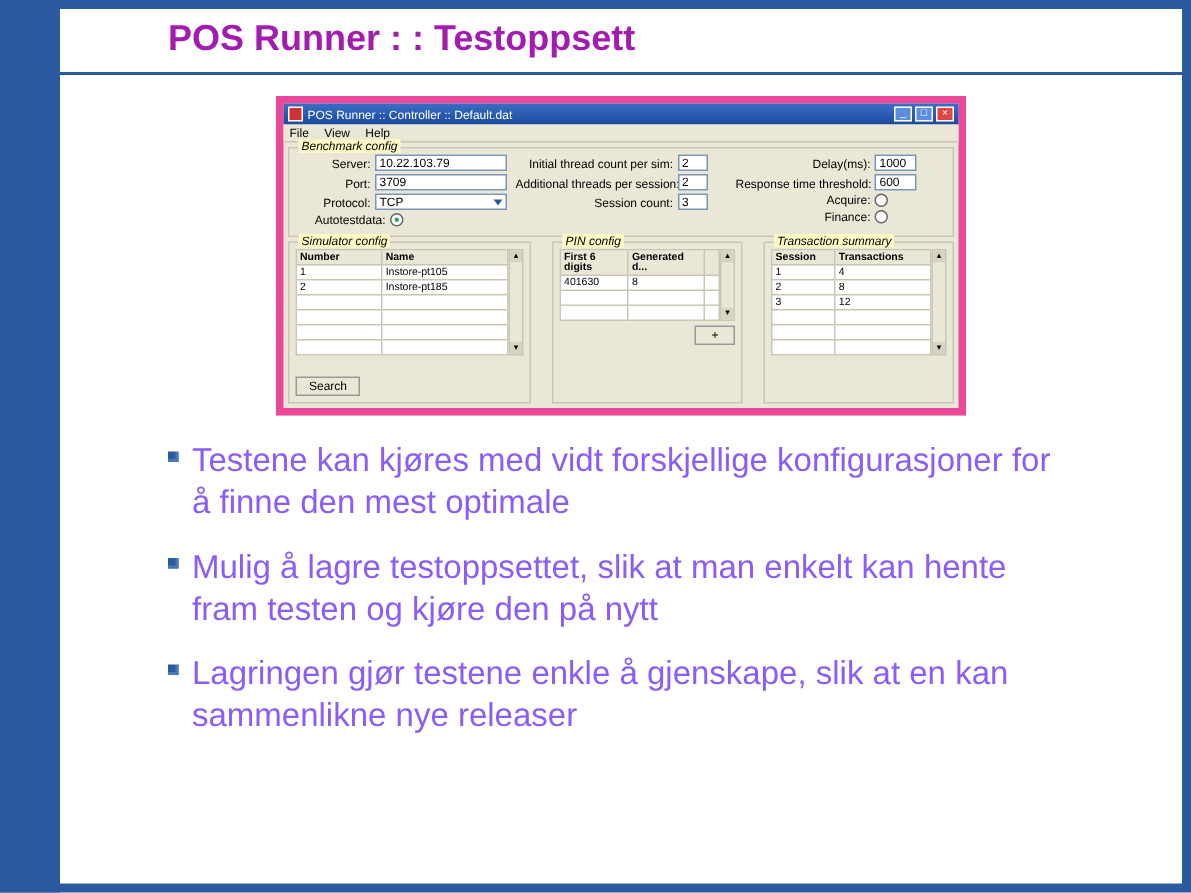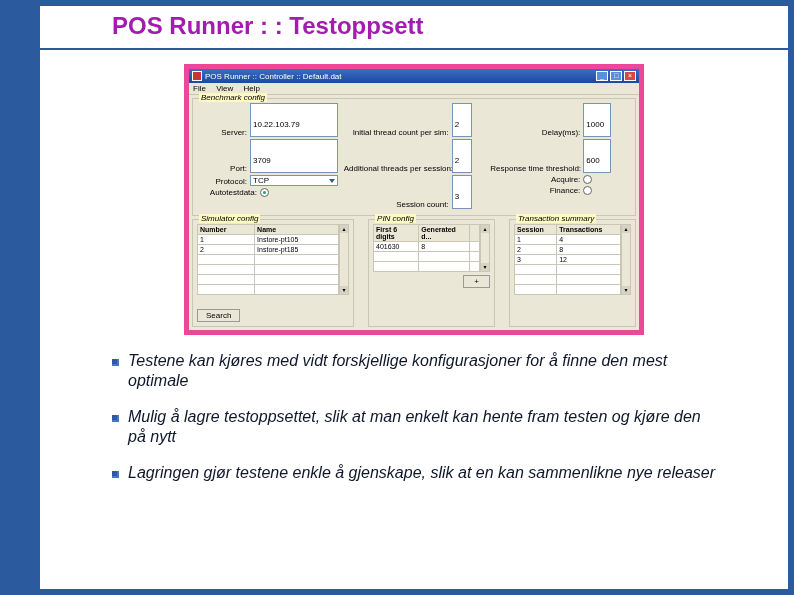--- a/index.html
+++ b/index.html
@@ -89,21 +89,21 @@
     font-size: 8px;
   }
   .bench-col { flex: 1; }
   .bench-row { display: flex; align-items: flex-end; margin-bottom: 2px; }
   .bench-row label { width: 50px; text-align: right; margin-right: 3px; white-space: nowrap; }
   .bench-row .inp {
     flex: 1;
     height: 11px;
     background: #fff;
     border: 1px solid #7a94b8;
-    padding: 16px 2px;
+    padding: 0 2px;
     line-height: 9px;
     font-size:8px;
   }
   .bench-row .sel {
     flex: 1;
     height: 11px;
     background: #fff;
     border: 1px solid #7a94b8;
     display: flex;
     align-items: center;
@@ -150,21 +150,21 @@
   .scrollbar .arr { height: 8px; background: #d6d3c3; text-align:center; font-size:6px; line-height:8px; }
   .btn {
     display: inline-block;
     background: #eae7d7;
     border: 1px solid #999;
     padding: 1px 8px;
     font-size: 8px;
   }
   .run-row { text-align: center; padding: 3px; }
   
-  .bullets { font-size: 16px; color: #0f172a; font-style: italic; }
+  .bullets { font-size: 22px; color: #8b5cf6; }
   .bullets li {
     list-style: none;
     position: relative;
     padding-left: 16px;
     margin-bottom: 16px;
     line-height: 1.25;
   }
   .bullets li::before {
     content: "";
     position: absolute;

